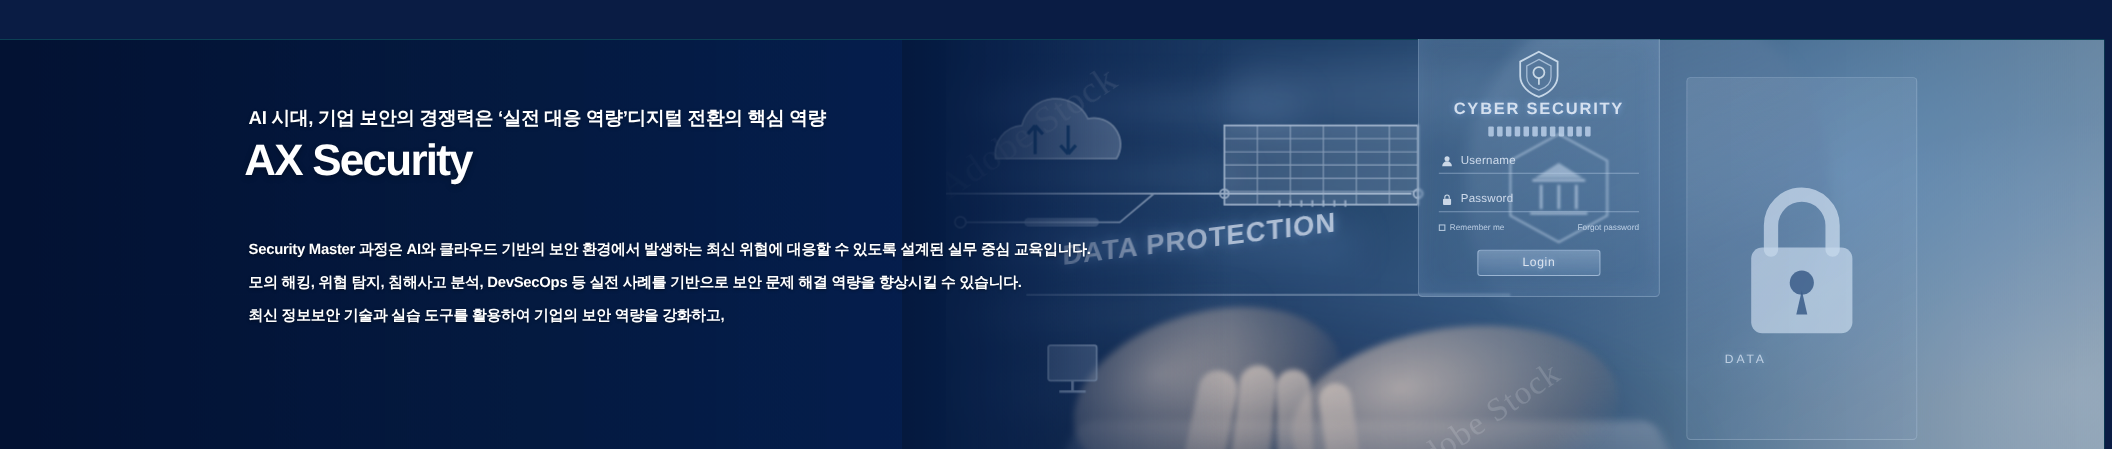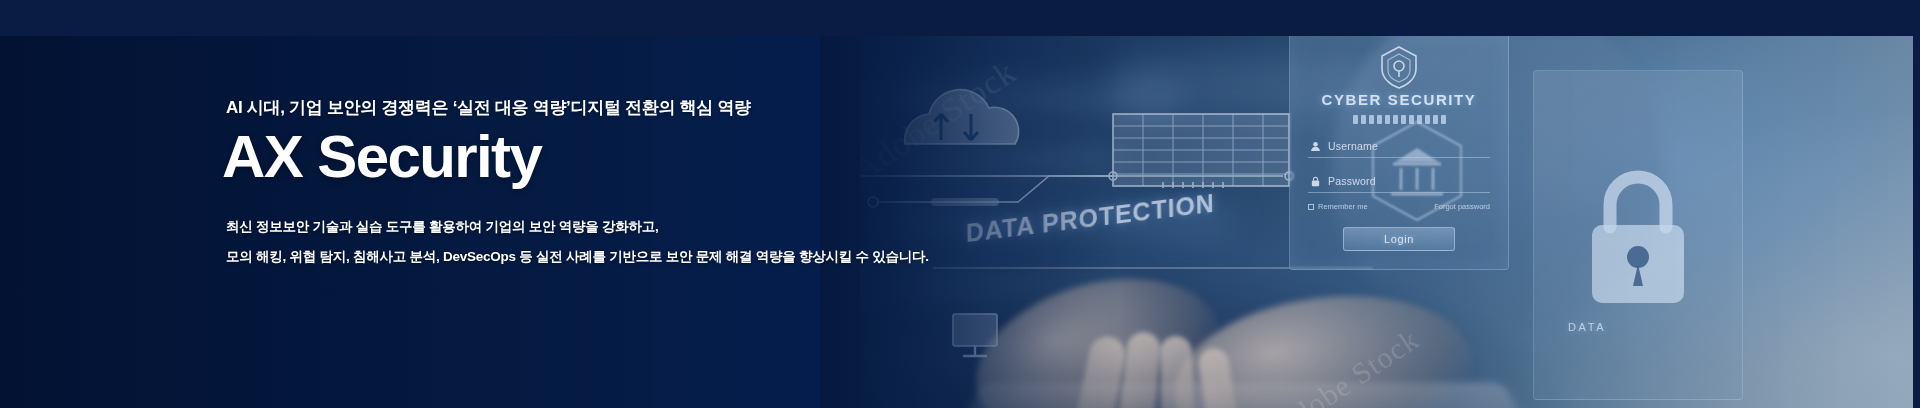--- a/index.html
+++ b/index.html
@@ -179,21 +179,21 @@
     color:#ffffff; z-index:20;
   }
   .eyebrow{
     position:absolute; top:60px; left:0;
     font-size:17px; font-weight:700; letter-spacing:-.3px;
     color:#ffffff; white-space:nowrap;
     text-shadow:0 1px 3px rgba(0,0,0,.35);
   }
   .title{
     position:absolute; top:89px; left:-4px;
-    font-size:60px; font-weight:700; letter-spacing:-1.6px;
+    font-size:40px; font-weight:700; letter-spacing:-1.6px;
     line-height:1.08; color:#ffffff;
     text-shadow:0 2px 6px rgba(0,0,0,.30);
   }
   .body{
     position:absolute; top:176px; left:0;
     font-size:13.5px; font-weight:700; line-height:30px;
     letter-spacing:-.25px; color:#ffffff;
     text-shadow:0 1px 3px rgba(0,0,0,.45);
     white-space:nowrap;
   }
@@ -345,18 +345,19 @@
   </div>
 
   <div class="leftPanel"></div>
   <div class="fadeMask"></div>
   <div class="globalTint"></div>
 
   <div class="content">
     <div class="eyebrow">AI 시대, 기업 보안의 경쟁력은 ‘실전 대응 역량’디지털 전환의 핵심 역량</div>
     <h1 class="title">AX Security</h1>
     <div class="body">
+      <p>Security Master 과정은 AI와 클라우드 기반의 보안 환경에서 발생하는 최신 위협에 대응할 수 있도록 설계된 실무 중심 교육입니다.</p>
+      <p>모의 해킹, 위협 탐지, 침해사고 분석, DevSecOps 등 실전 사례를 기반으로 보안 문제 해결 역량을 향상시킬 수 있습니다.</p>
       <p>최신 정보보안 기술과 실습 도구를 활용하여 기업의 보안 역량을 강화하고,</p>
-      <p>모의 해킹, 위협 탐지, 침해사고 분석, DevSecOps 등 실전 사례를 기반으로 보안 문제 해결 역량을 향상시킬 수 있습니다.</p>
     </div>
   </div>
 
 </div>
 
 </body></html>

